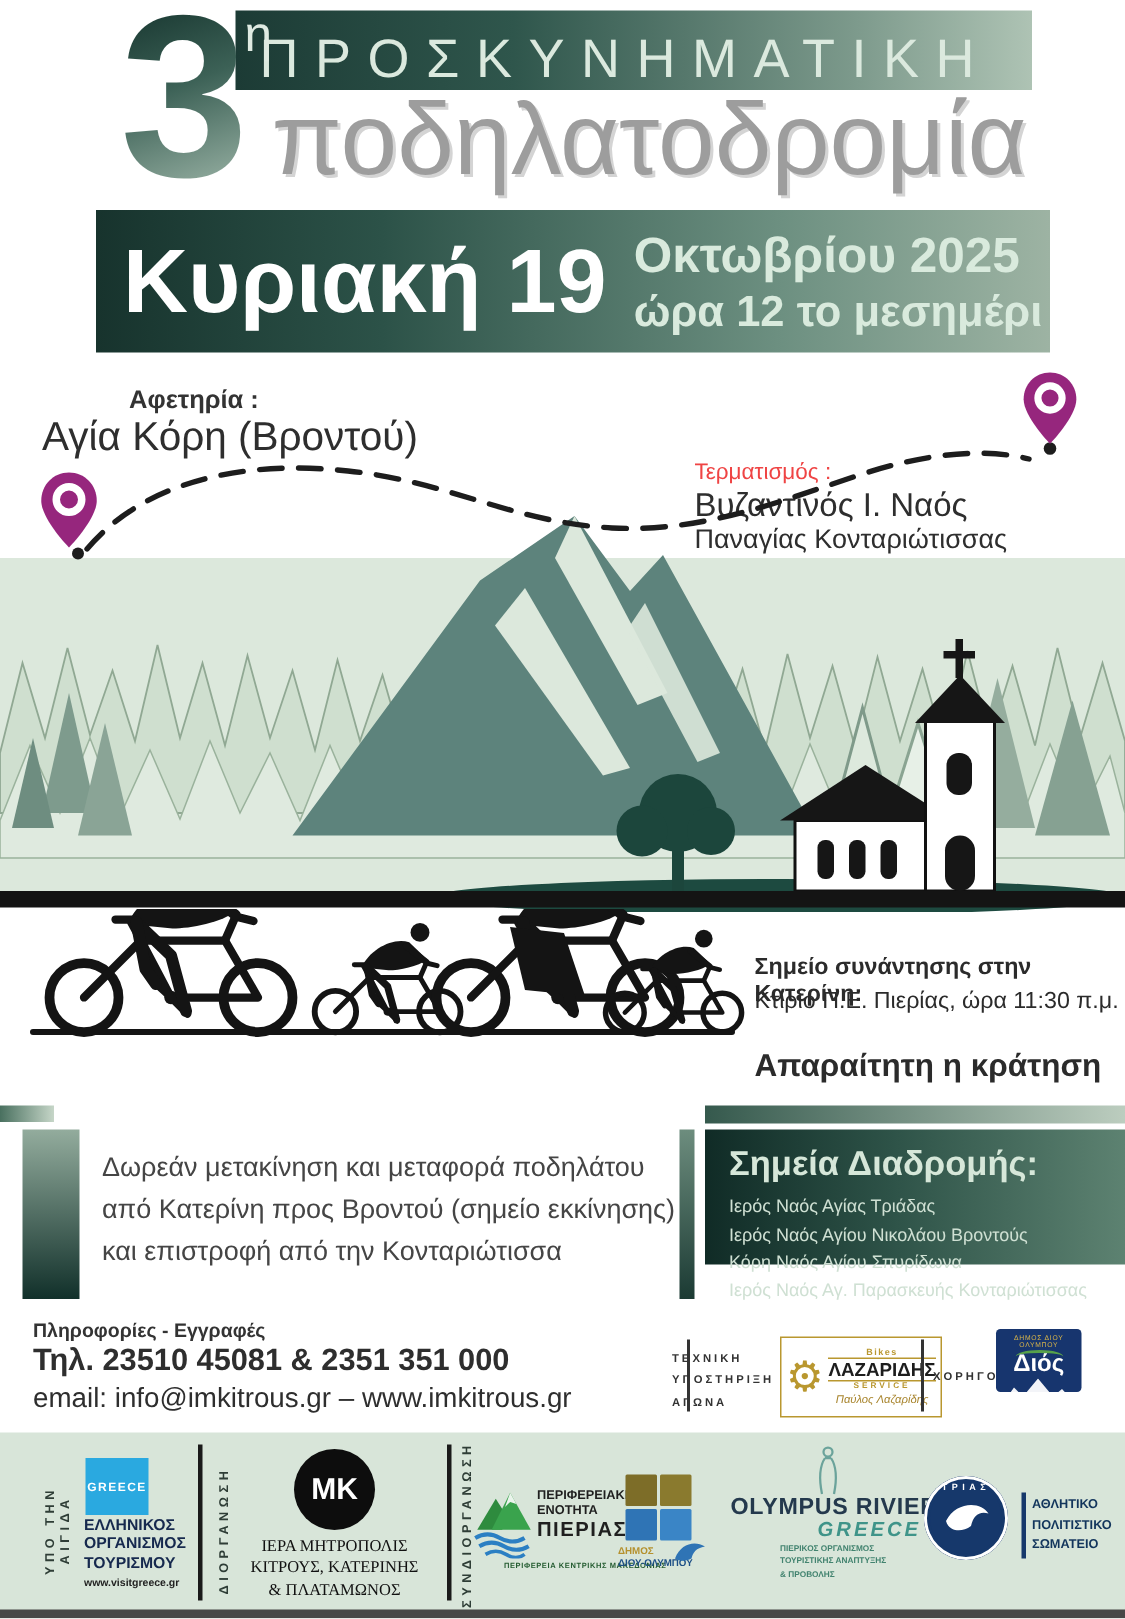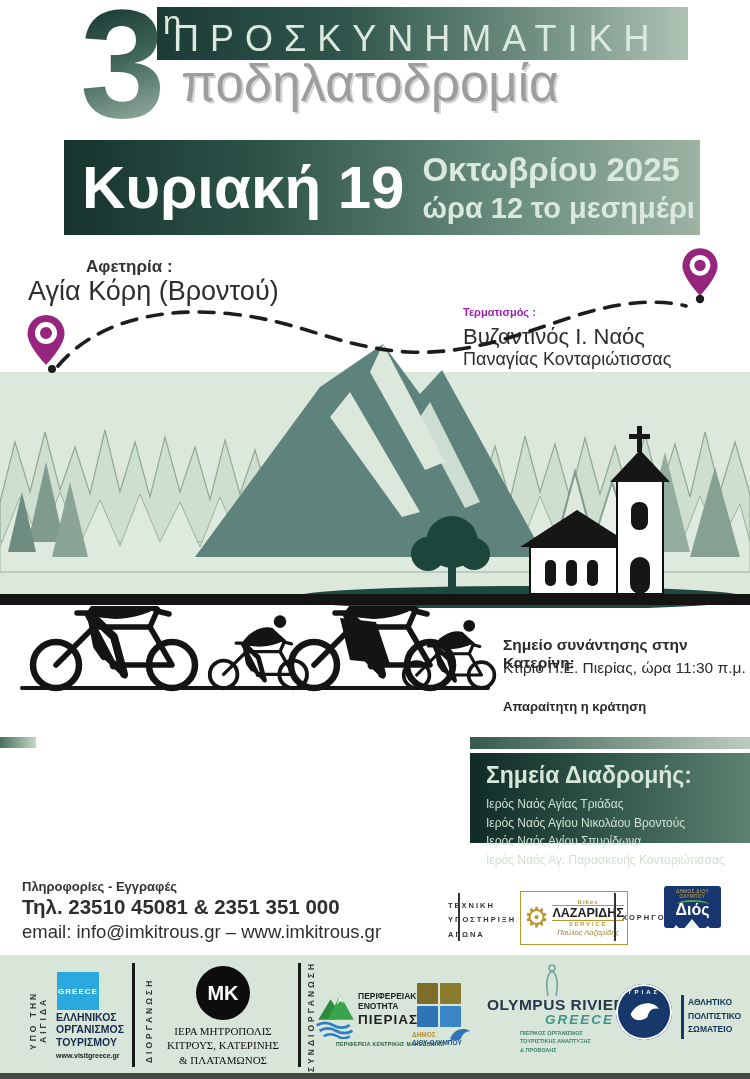--- a/index.html
+++ b/index.html
@@ -8,49 +8,49 @@
 
   
   #big3 { position:absolute; left:80px; top:-16px; font-size:154px; font-weight:700; line-height:1.05;
           background:linear-gradient(160deg,#14322c 8%,#3c6156 45%,#88a396 80%,#b7c9bc);
           -webkit-background-clip:text; background-clip:text; color:transparent; z-index:3; }
   #eta  { position:absolute; left:163px; top:4px; font-size:33px; font-weight:300; color:#dfeae2; z-index:3; }
   #title-banner { position:absolute; left:157px; top:7px; width:531px; height:53px; z-index:2;
           background:linear-gradient(90deg,#1c3b35,#2f564c 35%,#7d9a8c 78%,#aec3b4);
           display:flex; align-items:flex-end; overflow:hidden; }
   #title-banner span { font-size:36px; font-weight:300; letter-spacing:11px; color:#dbe9de; padding-left:16px; white-space:nowrap; }
-  #subtitle { position:absolute; left:147px; top:54px; font-size:51px; font-weight:300; color:#9d9d9d;
+  #subtitle { position:absolute; left:147px; top:54px; font-size:68px; font-weight:300; color:#9d9d9d;
           z-index:2; text-shadow:2px 2px 0 #d4d4d4;margin-left:34px; }
 
   
   #date-banner { position:absolute; left:64px; top:140px; width:636px; height:95px; z-index:2;
           background:linear-gradient(90deg,#17332d,#2c5248 30%,#6d9081 72%,#9db3a3);
           display:flex; align-items:center; }
   #date-day  { font-size:60px; font-weight:700; color:#ffffff; margin-left:18px; }
   #date-right{ margin-left:18px; color:#d9ead d; color:#d9eadd; font-weight:700; }
   #date-month{ font-size:33px; }
   #date-time { font-size:29px; margin-top:3px; }
 
   
   #start-label { position:absolute; left:86px;  top:257px; font-size:17px; font-weight:700; color:#333; }
   #start-value { position:absolute; left:28px;  top:276px; font-size:27px; font-weight:400; color:#2e2e2e; }
-  #end-label   { position:absolute; left:463px; top:306px; font-size:11px; font-weight:700; color:#a21caf; }
+  #end-label   { position:absolute; left:463px; top:306px; font-size:15px; font-weight:400; color:#ef4444; }
   #end-line1   { position:absolute; left:463px; top:324px; font-size:22px; font-weight:500; color:#2e2e2e; }
   #end-line2   { position:absolute; left:463px; top:349px; font-size:18px; font-weight:500; color:#2e2e2e; }
   #pin-left  { position:absolute; left:26px;  top:314px; z-index:5; }
   #pin-right { position:absolute; left:681px; top:247px; z-index:5; }
   #dash-svg  { position:absolute; left:0; top:250px; z-index:4; }
 
   
   #illustration { position:absolute; left:0; top:342px; z-index:1; }
   #cyclists     { position:absolute; left:0; top:606px; z-index:2; }
 
   #meet-line1 { position:absolute; left:503px; top:636px; font-size:15.5px; font-weight:700; color:#2b2b2b; }
   #meet-line2 { position:absolute; left:503px; top:659px; font-size:15.5px; font-weight:500; color:#2b2b2b; }
-  #meet-note  { position:absolute; left:503px; top:699px; font-size:13px; font-weight:700; color:#2b2b2b; }
+  #meet-note  { position:absolute; left:503px; top:699px; font-size:21px; font-weight:700; color:#2b2b2b; }
 
   
   #bar-left  { position:absolute; left:0; top:737px; width:36px; height:11px; background:linear-gradient(90deg,#49705f,#c6d6c8); }
   #transport-box { position:absolute; left:15px; top:753px; width:448px; height:113px; background:#fff; }
   #transport-box .edge-l { position:absolute; left:0; top:0; width:38px; height:100%; background:linear-gradient(180deg,#93ac9d,#11302a); }
   #transport-box .edge-r { position:absolute; right:0; top:0; width:10px; height:100%; background:linear-gradient(180deg,#6d8d7e,#1b3a33); }
   #transport-text { position:absolute; left:53px; top:12px; font-size:18px; color:#454545; line-height:1.55; }
   #bar-right { position:absolute; left:470px; top:737px; width:280px; height:12px; background:linear-gradient(90deg,#35594d,#bccdbf); }
   #route-box { position:absolute; left:470px; top:753px; width:280px; height:90px; padding:9px 0 0 16px;
           background:linear-gradient(90deg,#102b26,#2e5348 45%,#5d8271); }
@@ -219,26 +219,35 @@
     </g>
     <use href="#cy" transform="translate(402,36) scale(0.56)"></use>
     <rect x="20" y="80" width="470" height="4" rx="2" fill="#141414"></rect>
   </svg>
 
   <div id="meet-line1">Σημείο συνάντησης στην Κατερίνη:</div>
   <div id="meet-line2">Κτίριο Π.Ε. Πιερίας, ώρα 11:30 π.μ.</div>
   <div id="meet-note">Απαραίτητη η κράτηση</div>
 
   <div id="bar-left"></div>
+  <div id="transport-box">
+    <div class="edge-l"></div>
+    <div class="edge-r"></div>
+    <div id="transport-text">
+      <div>Δωρεάν μετακίνηση και μεταφορά ποδηλάτου</div>
+      <div>από Κατερίνη προς Βροντού (σημείο εκκίνησης)</div>
+      <div>και επιστροφή από την Κονταριώτισσα</div>
+    </div>
+  </div>
   <div id="bar-right"></div>
   <div id="route-box">
     <div id="route-heading">Σημεία Διαδρομής:</div>
     <div class="route-item">Ιερός Ναός Αγίας Τριάδας</div>
     <div class="route-item">Ιερός Ναός Αγίου Νικολάου Βροντούς</div>
-    <div class="route-item">Ιερός Ναός Αγίου Σπυρίδωνα</div>
+    <div class="route-item">Κόρη Ναός Αγίου Σπυρίδωνα</div>
     <div class="route-item">Ιερός Ναός Αγ. Παρασκευής Κονταριώτισσας</div>
   </div>
 
   <div id="contact-heading">Πληροφορίες - Εγγραφές</div>
   <div id="contact-phone">Τηλ. 23510 45081 &amp; 2351 351 000</div>
   <div id="contact-email">email: info@imkitrous.gr – www.imkitrous.gr</div>
 
   <div class="sup-div" style="left:458px;"></div>
   <div id="tech-label">
     <div>ΤΕΧΝΙΚΗ</div>

